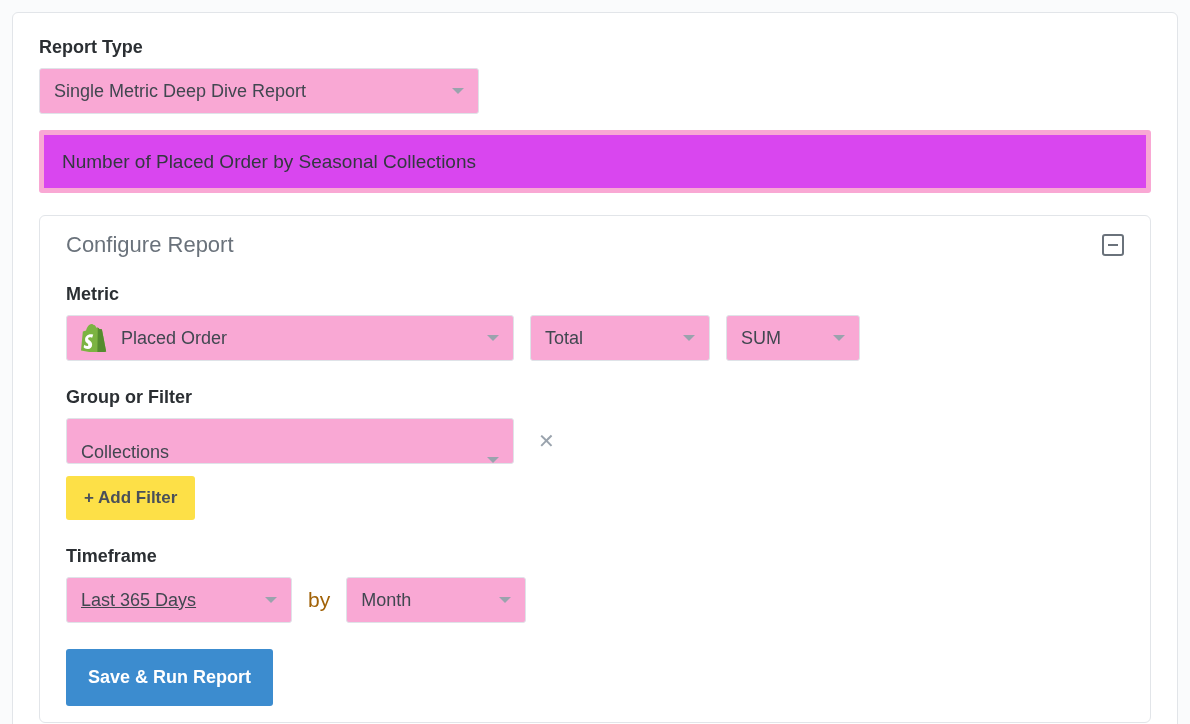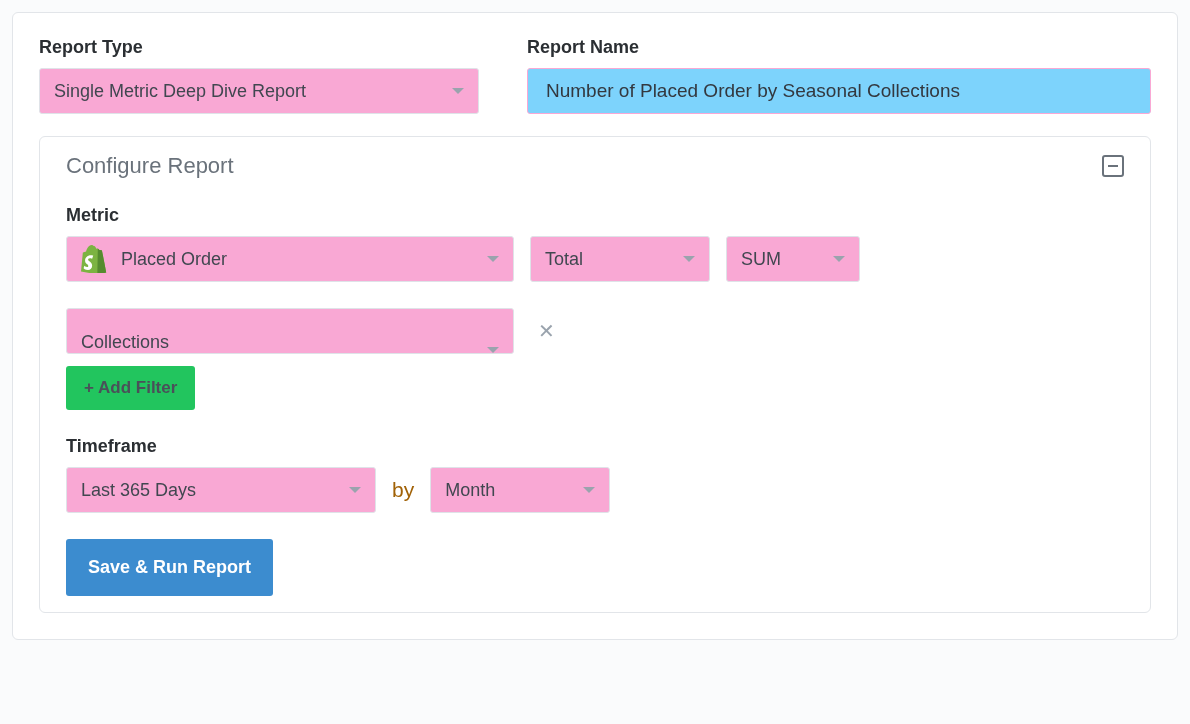--- a/index.html
+++ b/index.html
@@ -10,22 +10,23 @@
       color: #2b2f33;
     }
     .panel {
       background: #fff;
       border: 1px solid #e2e5e9;
       border-radius: 6px;
       padding: 24px 26px 26px 26px;
     }
     .top-row {
       display: flex;
-      gap: 48px;
+      gap: 16px;
       margin-bottom: 22px;
+      flex-direction: column;
     }
     .field-group { display: flex; flex-direction: column; }
     .field-group.type { width: 440px; }
     .field-group.name { flex: 1; }
     .label {
       font-size: 18px;
       font-weight: 600;
       color: #2b2f33;
       margin-bottom: 10px;
     }
@@ -44,28 +45,28 @@
       gap: 10px;
       white-space: nowrap;
     }
     .select .caret {
       width: 0; height: 0;
       border-left: 6px solid transparent;
       border-right: 6px solid transparent;
       border-top: 6px solid #9aa3ad;
     }
     .text-input {
-      height: 46px;
-      border: 1px solid #f9a8d4;
+      height: 63px;
+      border: 5px solid #f9a8d4;
       border-radius: 3px;
       padding: 0 18px;
       font-size: 19px;
       color: #33383f;
       width: 100%;
-      background: #7dd3fc;
+      background: #d946ef;
     }
 
     .configure {
       border: 1px solid #e2e5e9;
       border-radius: 6px;
       padding: 16px 26px;
     }
     .configure-header {
       display: flex;
       justify-content: space-between;
@@ -114,34 +115,34 @@
     .remove-x {
       font-size: 20px;
       color: #9aa3ad;
       cursor: pointer;
       padding: 0 8px;
       background:none;border:none;
       line-height:1;
     }
 
     .add-filter-btn {
-      background: #22c55e;
+      background: #fde047;
       border: none;
       border-radius: 3px;
       height: 44px;
       padding: 0 18px;
       font-size: 17px;
       font-weight: 600;
       color: #4a5059;
       cursor: pointer;
     }
 
     .by-text { font-size: 21px; color: #a16207; }
 
-    .tf-select { width: 310px; }
+    .tf-select { width: 226px; text-decoration: underline; }
     .tf-unit-select { width: 180px; }
 
     .run-btn {
       background: #3c8ccf;
       border: none;
       border-radius: 3px;
       height: 57px;
       padding: 0 22px;
       font-size: 18px;
       font-weight: 700;
@@ -155,21 +156,20 @@
 <div class="panel">
   <div class="top-row">
     <div class="field-group type">
       <div class="label">Report Type</div>
       <div class="select">
         <span>Single Metric Deep Dive Report</span>
         <span class="caret"></span>
       </div>
     </div>
     <div class="field-group name">
-      <div class="label">Report Name</div>
       <input class="text-input" type="text" value="Number of Placed Order by Seasonal Collections" style="">
     </div>
   </div>
 
   <div class="configure">
     <div class="configure-header">
       <div class="configure-title">Configure Report</div>
       <div class="collapse-btn">
         <span class="minus"></span>
       </div>
@@ -193,20 +193,21 @@
       <div class="select small-select">
         <span>Total</span>
         <span class="caret"></span>
       </div>
       <div class="select mini-select">
         <span>SUM</span>
         <span class="caret"></span>
       </div>
     </div>
 
+    <div class="section-label">Group or Filter</div>
     <div class="row tight">
       <div class="select gf-select">
         <span>Collections</span>
         <span class="caret"></span>
       </div>
       <button class="remove-x">
         <span>✕</span>
       </button>
     </div>
     <div class="row">

